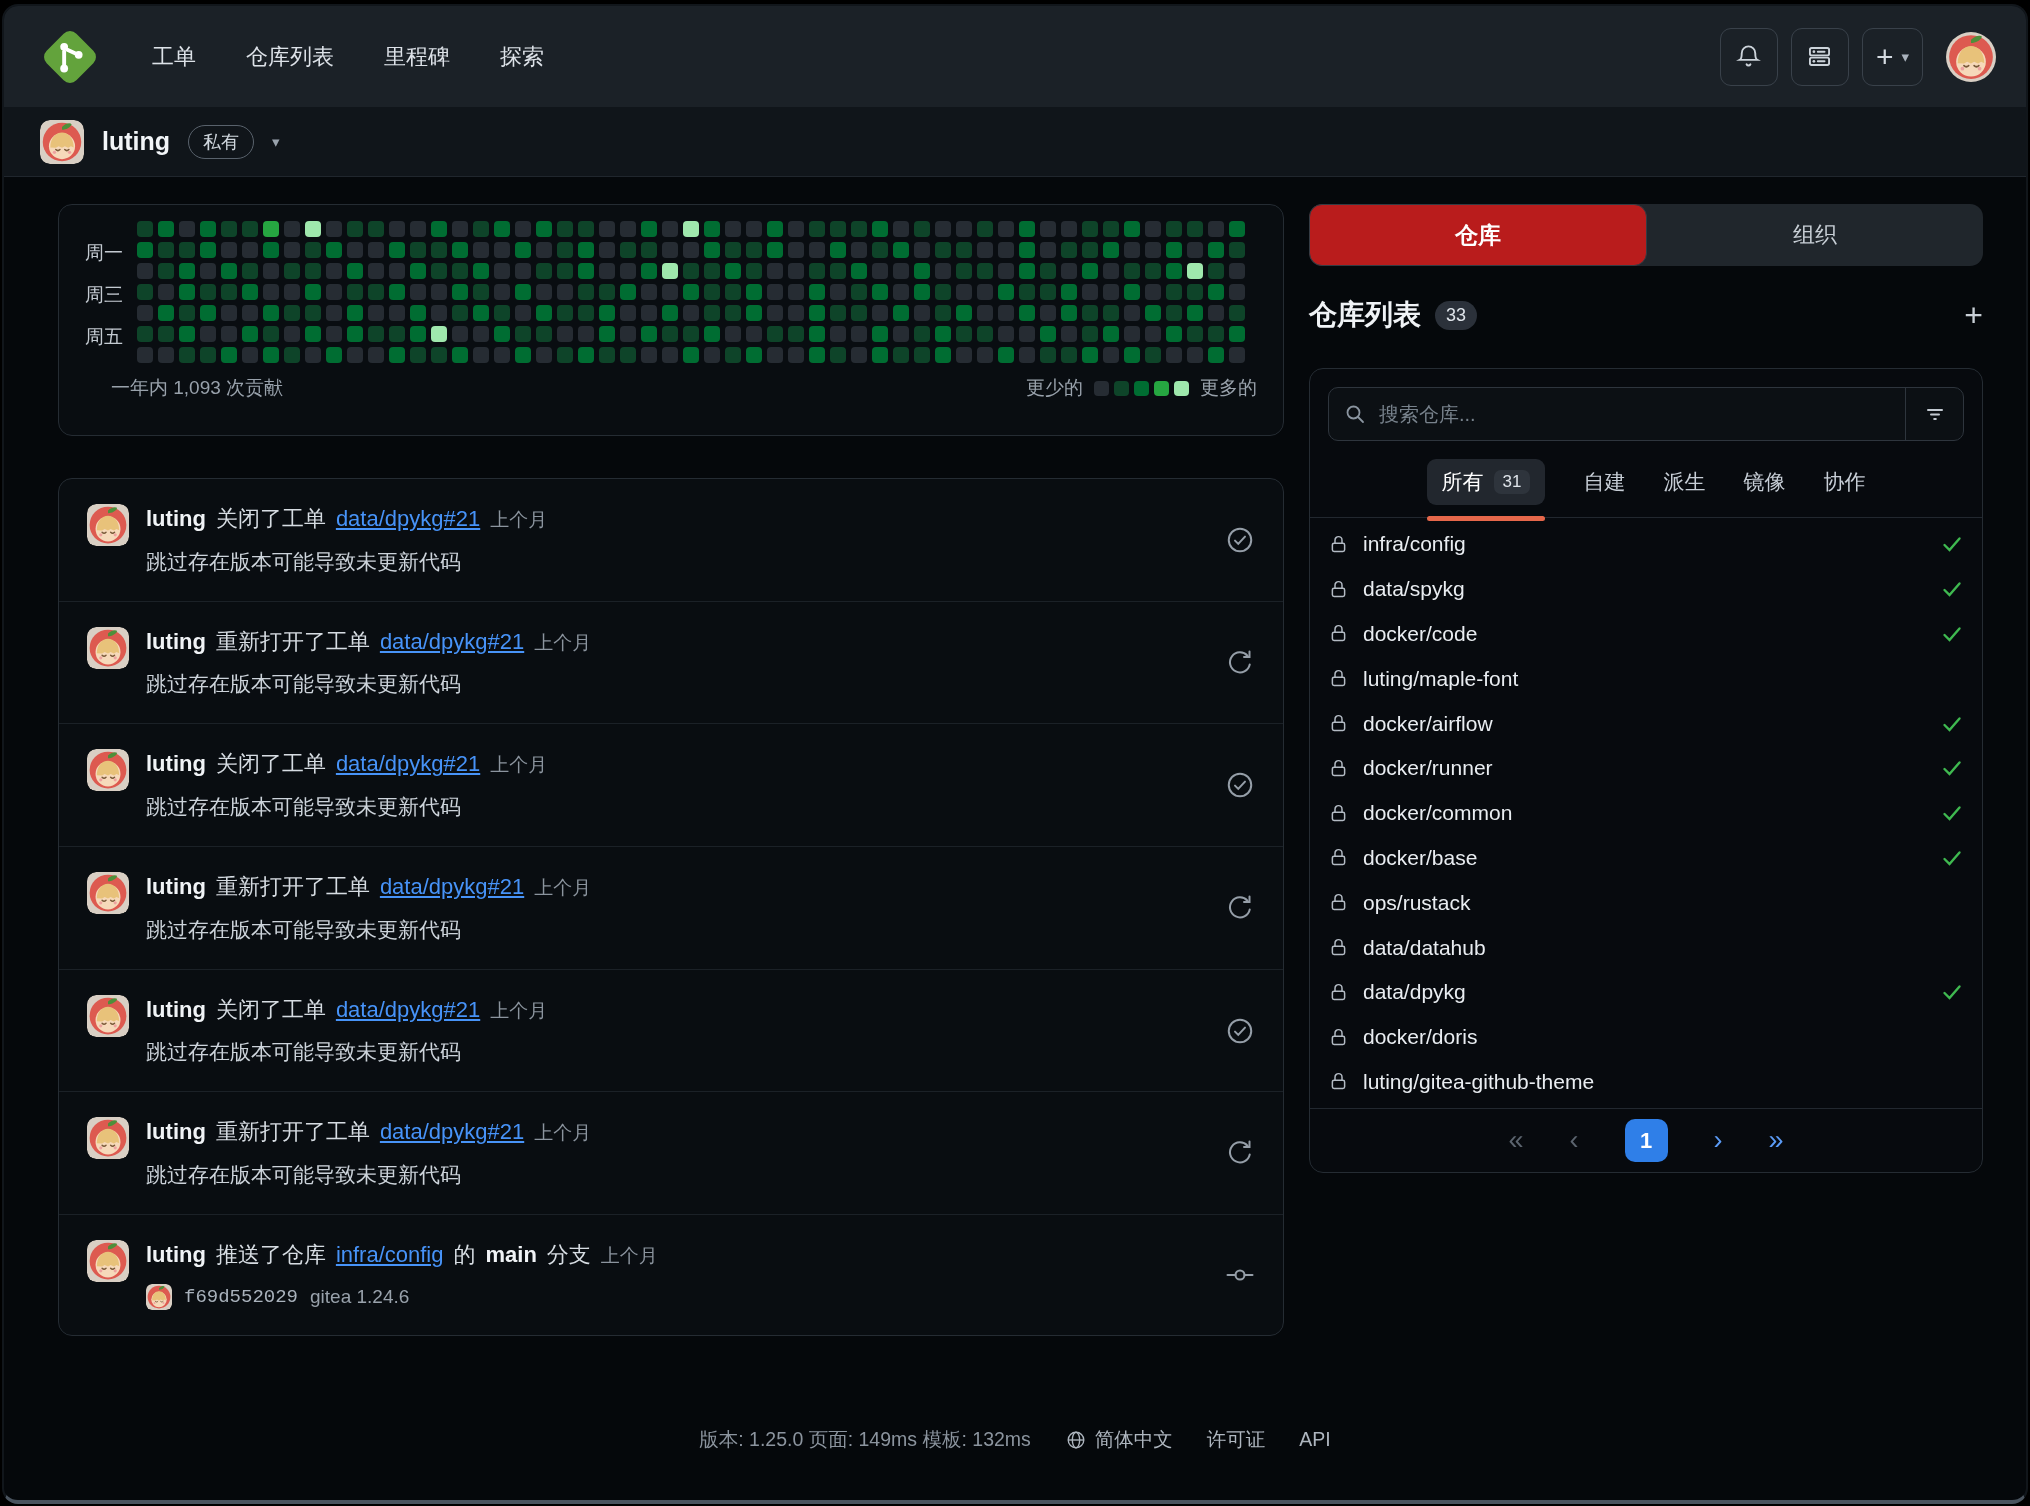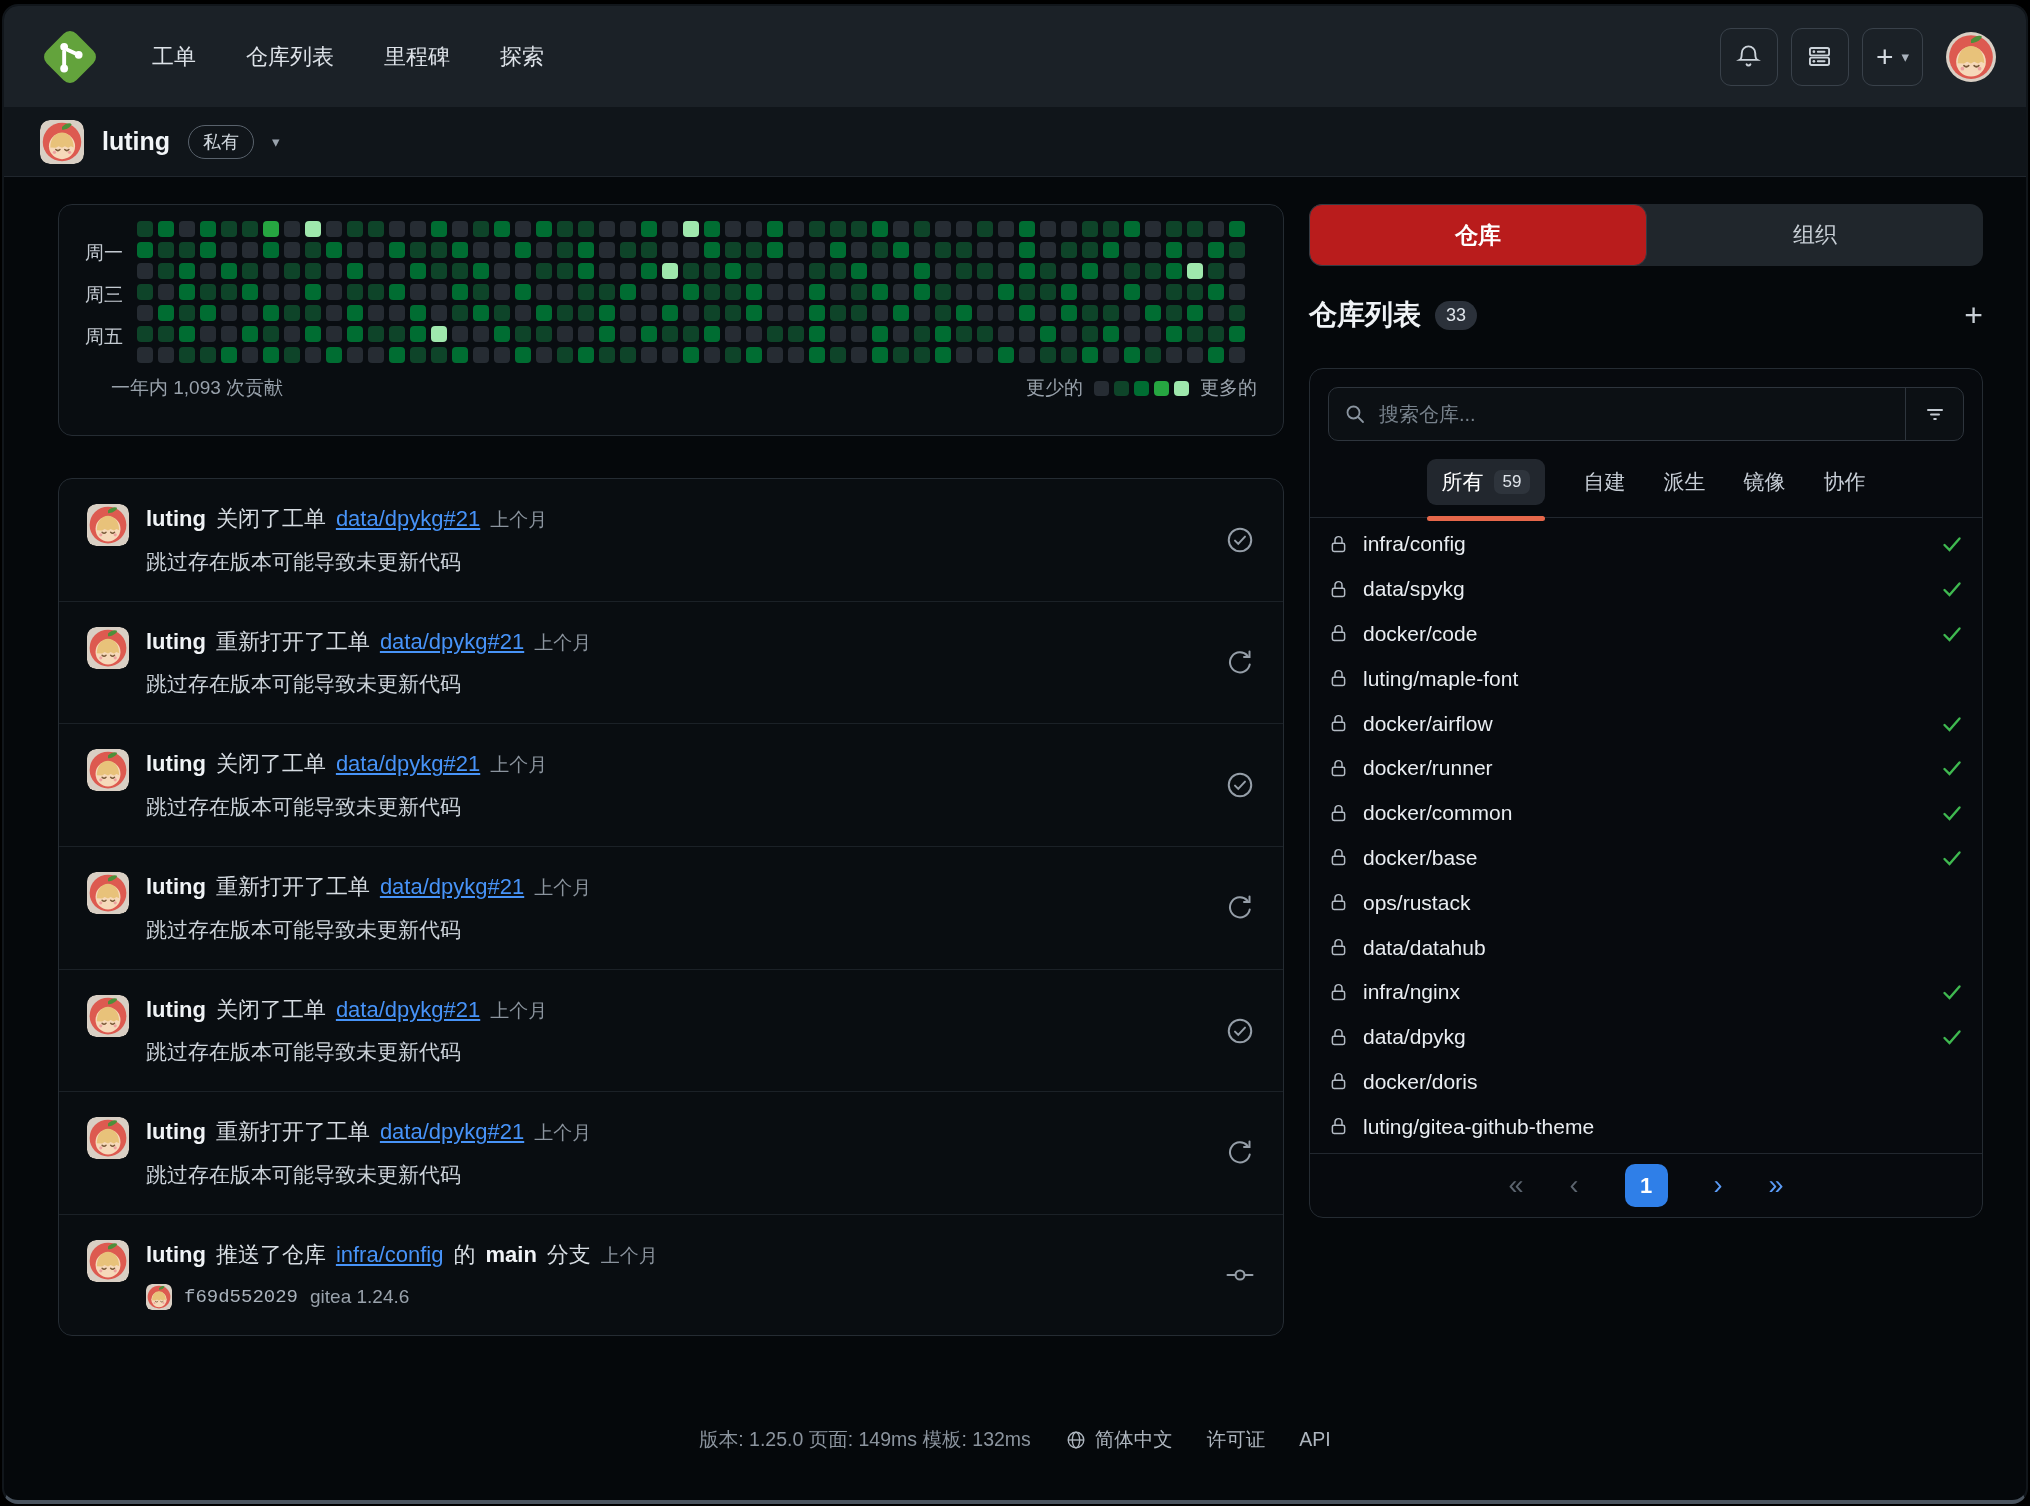--- a/index.html
+++ b/index.html
@@ -733,21 +733,21 @@
                 <line x1="8" y1="12.5" x2="16" y2="12.5"></line>
                 <line x1="11.2" y1="17" x2="12.8" y2="17"></line>
             </svg>
           </div>
         </div>
       </div>
 
       <div class="filter-tabs" id="filter-tabs">
           <div class="ft-pill">
      <span class="ft-label">所有</span>
-     <span class="ft-count">59</span>
+     <span class="ft-count">31</span>
      <span class="ft-underline" style="background:#e5674a"></span>
    </div>
           <span class="ft-item">自建</span>
           <span class="ft-item">派生</span>
           <span class="ft-item">镜像</span>
           <span class="ft-item">协作</span>
         </div>
       <div class="repo-list" id="repo-list">
   <div class="repo-row">
     <svg class="lock" viewBox="0 0 24 24" fill="none" stroke="#b3bbc4" stroke-width="1.7" stroke-linecap="round">
@@ -835,30 +835,20 @@
     <span class="repo-name">ops/rustack</span>
     <span class="repo-check"></span>
   </div>
   <div class="repo-row">
     <svg class="lock" viewBox="0 0 24 24" fill="none" stroke="#b3bbc4" stroke-width="1.7" stroke-linecap="round">
               <rect x="5" y="10.5" width="14" height="9.5" rx="2"></rect>
               <path d="M8 10.5V7a4 4 0 0 1 8 0v3.5"></path>
             </svg>
     <span class="repo-name">data/datahub</span>
     <span class="repo-check"></span>
-  </div>
-  <div class="repo-row">
-    <svg class="lock" viewBox="0 0 24 24" fill="none" stroke="#b3bbc4" stroke-width="1.7" stroke-linecap="round">
-              <rect x="5" y="10.5" width="14" height="9.5" rx="2"></rect>
-              <path d="M8 10.5V7a4 4 0 0 1 8 0v3.5"></path>
-            </svg>
-    <span class="repo-name">infra/nginx</span>
-    <span class="repo-check"><svg viewBox="0 0 24 24" fill="none" stroke="#3fb950" stroke-width="2.4" stroke-linecap="round">
-                <path d="M4.5 13l5 5L19.5 6.5"></path>
-              </svg></span>
   </div>
   <div class="repo-row">
     <svg class="lock" viewBox="0 0 24 24" fill="none" stroke="#b3bbc4" stroke-width="1.7" stroke-linecap="round">
               <rect x="5" y="10.5" width="14" height="9.5" rx="2"></rect>
               <path d="M8 10.5V7a4 4 0 0 1 8 0v3.5"></path>
             </svg>
     <span class="repo-name">data/dpykg</span>
     <span class="repo-check"><svg viewBox="0 0 24 24" fill="none" stroke="#3fb950" stroke-width="2.4" stroke-linecap="round">
                 <path d="M4.5 13l5 5L19.5 6.5"></path>
               </svg></span>

